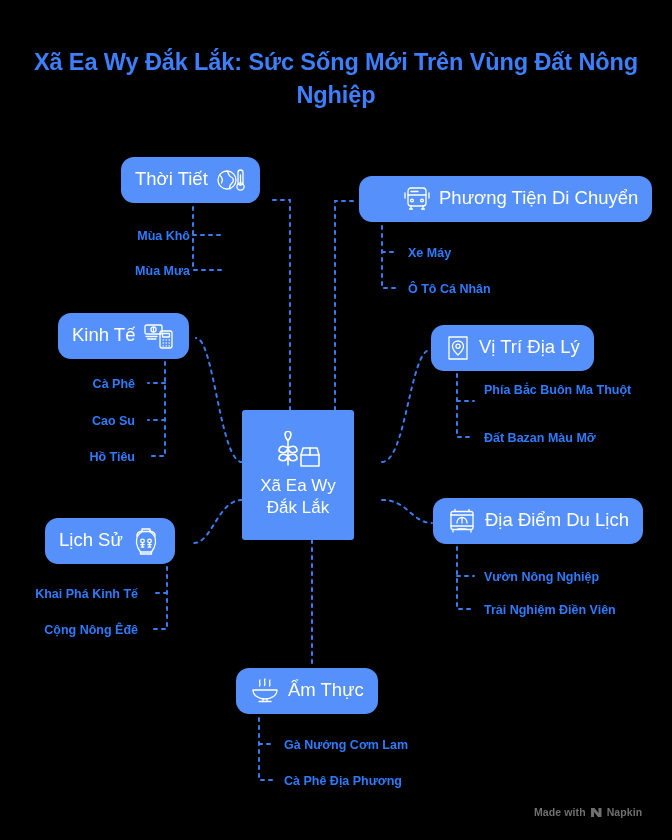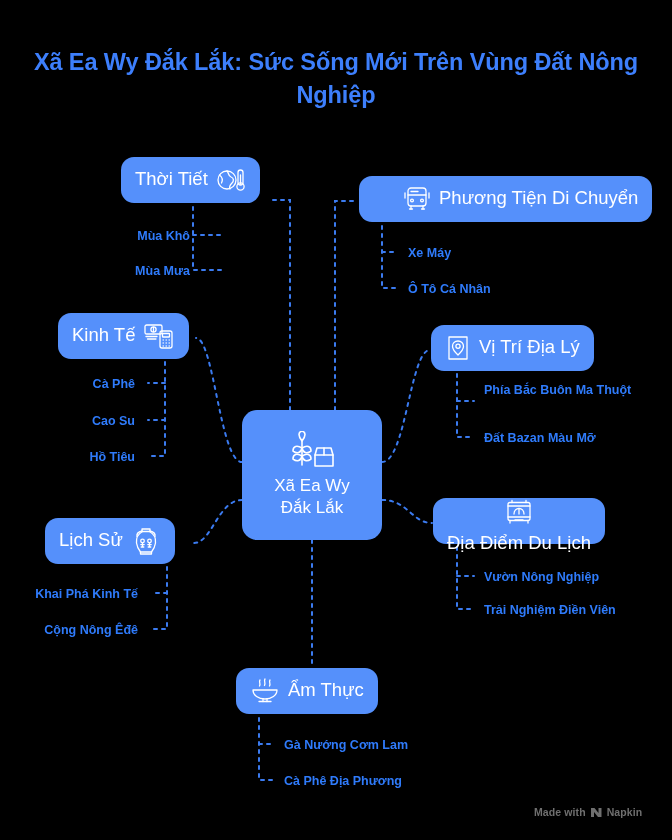--- a/index.html
+++ b/index.html
@@ -44,23 +44,23 @@
     font-size: 18.5px;
     font-weight: 500;
     white-space: nowrap;
   }
   .node .lbl { line-height: 1; position: relative; top: -0.5px; }
   .node svg { display: block; flex: 0 0 auto; }
   
   .center-node {
     position: absolute;
     left: 242px; top: 410px;
-    width: 140px; height: 130px;
+    width: 112px; height: 130px;
     background: #5590fb;
-    border-radius: 15px;
+    border-radius: 3px;
     display: flex;
     flex-direction: column;
     align-items: center;
     justify-content: center;
     color: #fff;
   }
   .center-node .ctext {
     font-size: 17px;
     font-weight: 500;
     text-align: center;
@@ -239,21 +239,21 @@
         <circle cx="11.5" cy="15" r="1.8"></circle>
         <path d="M11.5 16.8 L11.5 20 M9.8 18.6 L13.2 18.6 M10.2 21 L12.8 21"></path>
         <circle cx="18.5" cy="15" r="1.8"></circle>
         <path d="M18.5 16.8 L18.5 20 M16.8 18.6 L20.2 18.6 M17.2 21 L19.8 21"></path>
       </svg>
     </span>
   </div>
   <div class="leaf r" style="left:10px; top:588px; width:128px;">Khai Phá Kinh Tế</div>
   <div class="leaf r" style="left:10px; top:624px; width:128px;">Cộng Nông Êđê</div>
 
-  <div class="node" style="left:433px; top:498px;flex-direction:column;">
+  <div class="node" style="left:433px; top:498px;">
     <span>
       <svg width="30" height="28" viewBox="0 0 30 28" fill="none" stroke="#ffffff" stroke-width="1.3" stroke-linecap="round" stroke-linejoin="round">
         <rect x="4" y="4.5" width="22" height="18" rx="2"></rect>
         <path d="M4 8 L26 8 M4 19 L26 19"></path>
         <path d="M8 4.5 L8 2.5 M22 4.5 L22 2.5"></path>
         <path d="M6 22.5 L6 25 M24 22.5 L24 25"></path>
         <path d="M10 16 C10 12.7 12.3 10.5 15 10.5 C17.7 10.5 20 12.7 20 16"></path>
         <path d="M15 10.5 L15 16"></path>
         <path d="M11 22 L19 22"></path>
       </svg>

